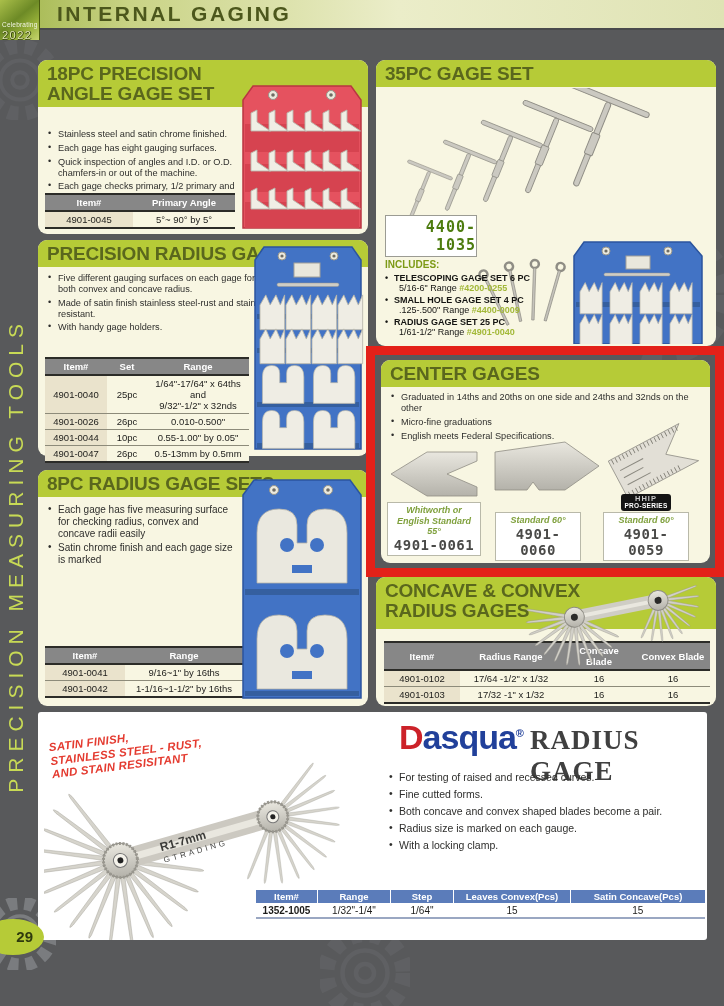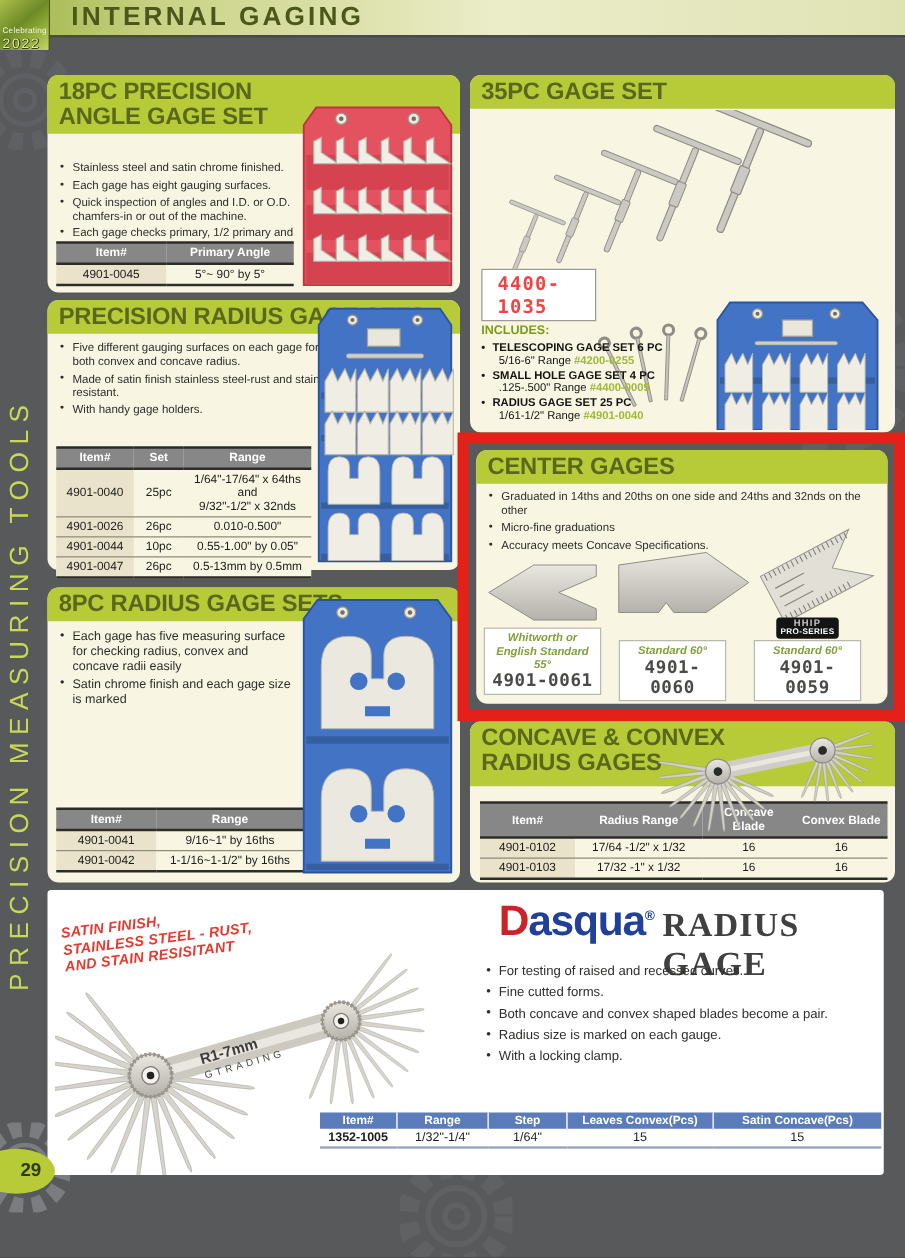--- a/index.html
+++ b/index.html
@@ -36,23 +36,23 @@
   .bl li::before{content:"•";position:absolute;left:1px;top:-1px}
 
   table.gt{border-collapse:collapse;font-size:9.5px;color:#1c1c1a;
     border-top:2px solid #2c2c28;border-bottom:2px solid #2c2c28;background:#f8f6e2}
   .gt th{background:#878787;color:#fff;padding:2px 3px;font-size:9.5px;border-bottom:2px solid #2c2c28}
   .gt td{padding:2px 3px;text-align:center;font-weight:normal;border-top:1px solid #8d8b7a}
   .gt tr:first-child td{border-top:none}
   .gt td.item{background:#eae3cc}
 
   
-  .itembox{position:absolute;background:#fff;border:1px solid #9b9b93;text-align:left;
-    font-family:"DejaVu Sans Mono",monospace;font-weight:bold;font-size:15px;color:#ef4444;
-    letter-spacing:1px;padding:2px 12px;z-index:3}
+  .itembox{position:absolute;background:#fff;border:1px solid #9b9b93;text-align:right;
+    font-family:"DejaVu Sans Mono",monospace;font-weight:bold;font-size:15px;color:#4d7c0f;
+    letter-spacing:1px;padding:2px 0;z-index:3}
   .includes{position:absolute;font-size:9px;color:#141412;line-height:10.5px;z-index:3}
   .includes .hd{color:#7d9a16;font-weight:bold;font-size:10px;margin-bottom:2px}
   .includes .l1{padding-left:9px;position:relative;font-weight:bold}
   .includes .l1::before{content:"•";position:absolute;left:0}
   .includes .l2{padding-left:14px;margin-bottom:1px}
   .green{color:#a2b838;font-weight:bold}
 
   
   .redbox{position:absolute;left:366px;top:346px;width:358px;height:231px;border:9px solid #e32119;z-index:6;pointer-events:none}
   .clabel{position:absolute;background:#fff;border:1px solid #b9b9a9;text-align:center;padding:2px 3px;z-index:3}
@@ -357,21 +357,21 @@
       <div class="l1"><span>RADIUS GAGE SET</span> <span>25 PC</span></div>
       <div class="l2"><span>1/61-1/2" Range</span> <span class="green">#4901-0040</span></div>
     </div>
   </section>
 
   <section class="panel" style="left:381px;top:360px;width:329px;height:203px">
     <div class="tbar">CENTER GAGES</div>
     <ul class="bl" style="position:absolute;left:9px;top:32px;width:312px;font-size:9.2px">
       <li>Graduated in 14ths and 20ths on one side and 24ths and 32nds on the other</li>
       <li>Micro-fine graduations</li>
-      <li>Accuracy meets Concave Specifications.</li>
+      <li>English meets Federal Specifications.</li>
     </ul>
     <svg style="position:absolute;left:8px;top:82px" width="92" height="56" viewBox="0 0 92 56">
       <polygon points="2,32 38,10 88,10 88,19 58,32 88,45 88,54 38,54" fill="url(#met)" stroke="#8f8d84" stroke-width="0.8"></polygon>
     </svg>
     <svg style="position:absolute;left:112px;top:78px" width="110" height="56" viewBox="0 0 110 56">
       <polygon points="2,14 72,4 106,28 72,52 46,52 40,44 34,52 2,52" fill="url(#met)" stroke="#8f8d84" stroke-width="0.8"></polygon>
     </svg>
     <svg style="position:absolute;left:224px;top:58px" width="96" height="84" viewBox="0 0 96 84">
       <g transform="rotate(-28 48 42)">
         <polygon points="8,22 88,22 62,43 88,64 8,64" fill="#e2dfd6" stroke="#95938b" stroke-width="0.8"></polygon>

